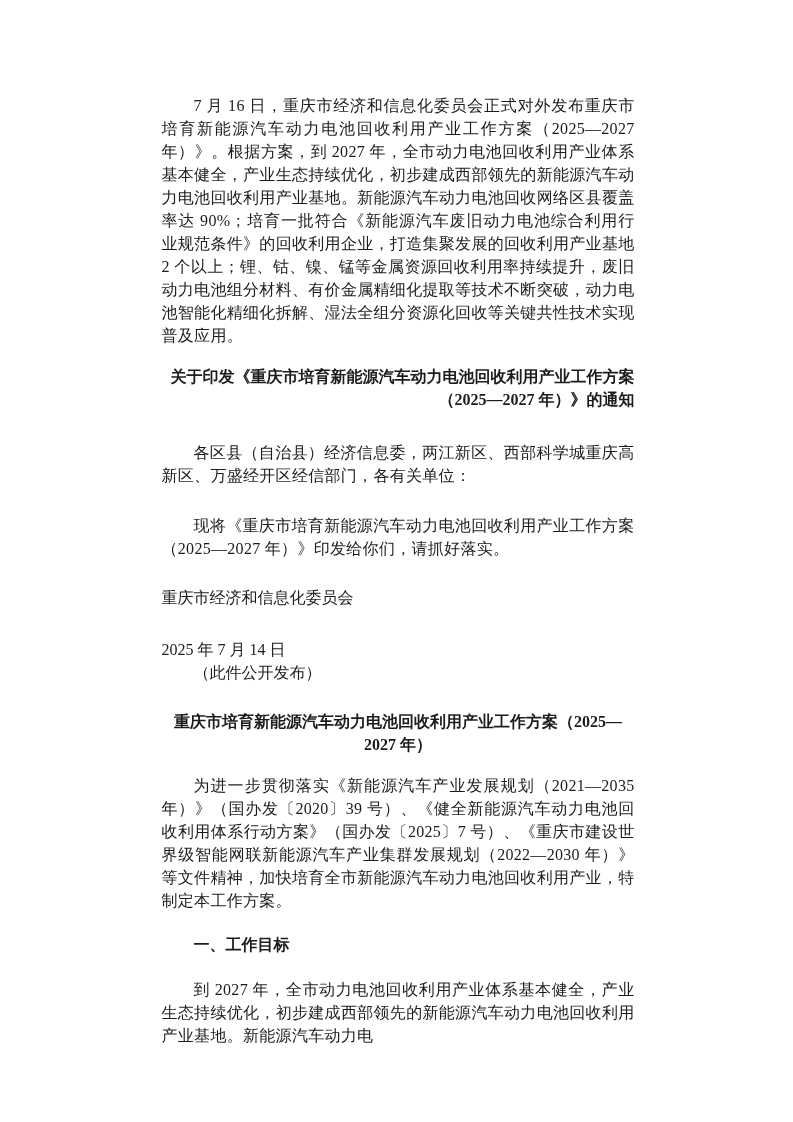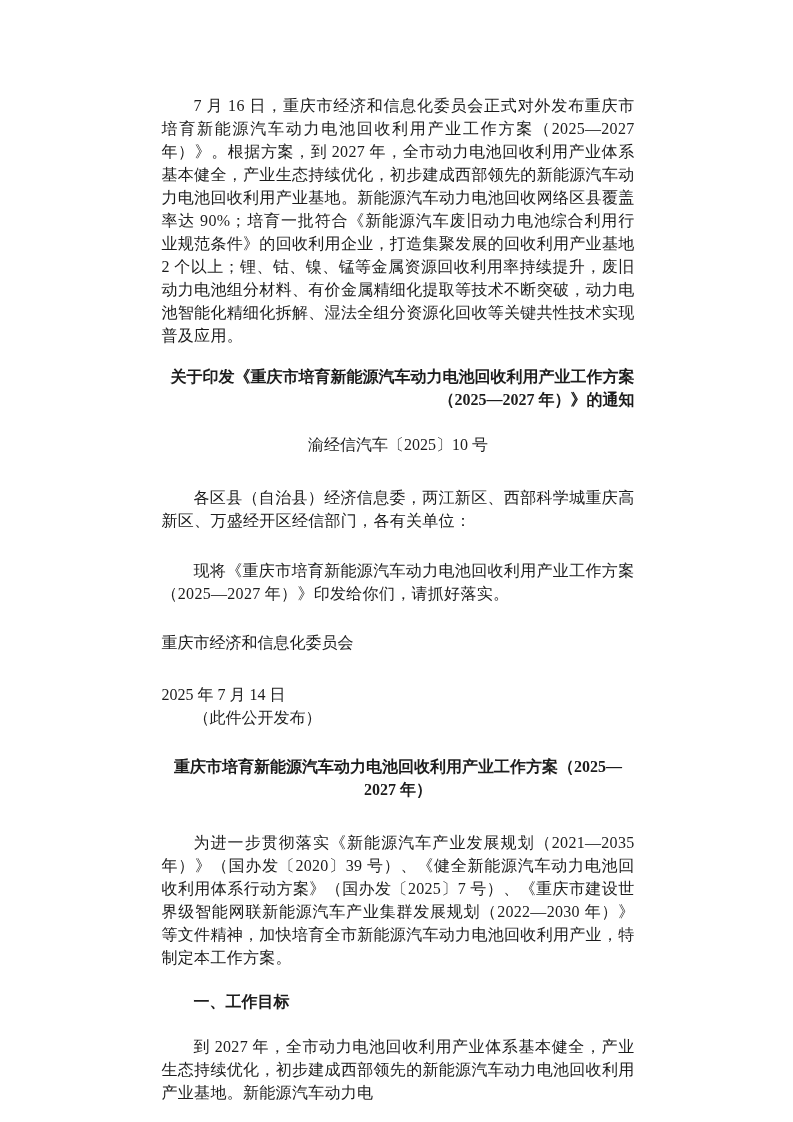--- a/index.html
+++ b/index.html
@@ -54,21 +54,21 @@
   }
   .release-note {
     text-indent: 2em;
   }
   .plan-title {
     margin-top: 26px;
     text-align: center;
     font-weight: bold;
   }
   .preamble {
-    margin-top: 30px;
+    margin-top: 18px;
   }
   .section-heading {
     margin-top: 21px;
     text-indent: 2em;
     font-weight: bold;
   }
   .section-para {
     margin-top: 22px;
   }
 </style>
@@ -77,21 +77,20 @@
 
 <div class="page">
 
   <p class="block para">7 月 16 日，重庆市经济和信息化委员会正式对外发布重庆市培育新能源汽车动力电池回收利用产业工作方案（2025—2027 年）》。根据方案，到 2027 年，全市动力电池回收利用产业体系基本健全，产业生态持续优化，初步建成西部领先的新能源汽车动力电池回收利用产业基地。新能源汽车动力电池回收网络区县覆盖率达 90%；培育一批符合《新能源汽车废旧动力电池综合利用行业规范条件》的回收利用企业，打造集聚发展的回收利用产业基地 2 个以上；锂、钴、镍、锰等金属资源回收利用率持续提升，废旧动力电池组分材料、有价金属精细化提取等技术不断突破，动力电池智能化精细化拆解、湿法全组分资源化回收等关键共性技术实现普及应用。</p>
 
   <p class="block notice-title">
     <span>关于印发《重庆市培育新能源汽车动力电池回收利用产业工作方案</span><br>
     <span>（2025—2027 年）》的通知</span>
   </p>
 
-  <p class="block doc-number">渝经信汽车〔2025〕10 号</p>
 
   <p class="block para addressee">各区县（自治县）经济信息委，两江新区、西部科学城重庆高新区、万盛经开区经信部门，各有关单位：</p>
 
   <p class="block para forward">现将《重庆市培育新能源汽车动力电池回收利用产业工作方案（2025—2027 年）》印发给你们，请抓好落实。</p>
 
   <p class="block right-line">重庆市经济和信息化委员会</p>
 
   <p class="block right-line date">2025 年 7 月 14 日</p>
 
   <p class="block release-note">（此件公开发布）</p>

